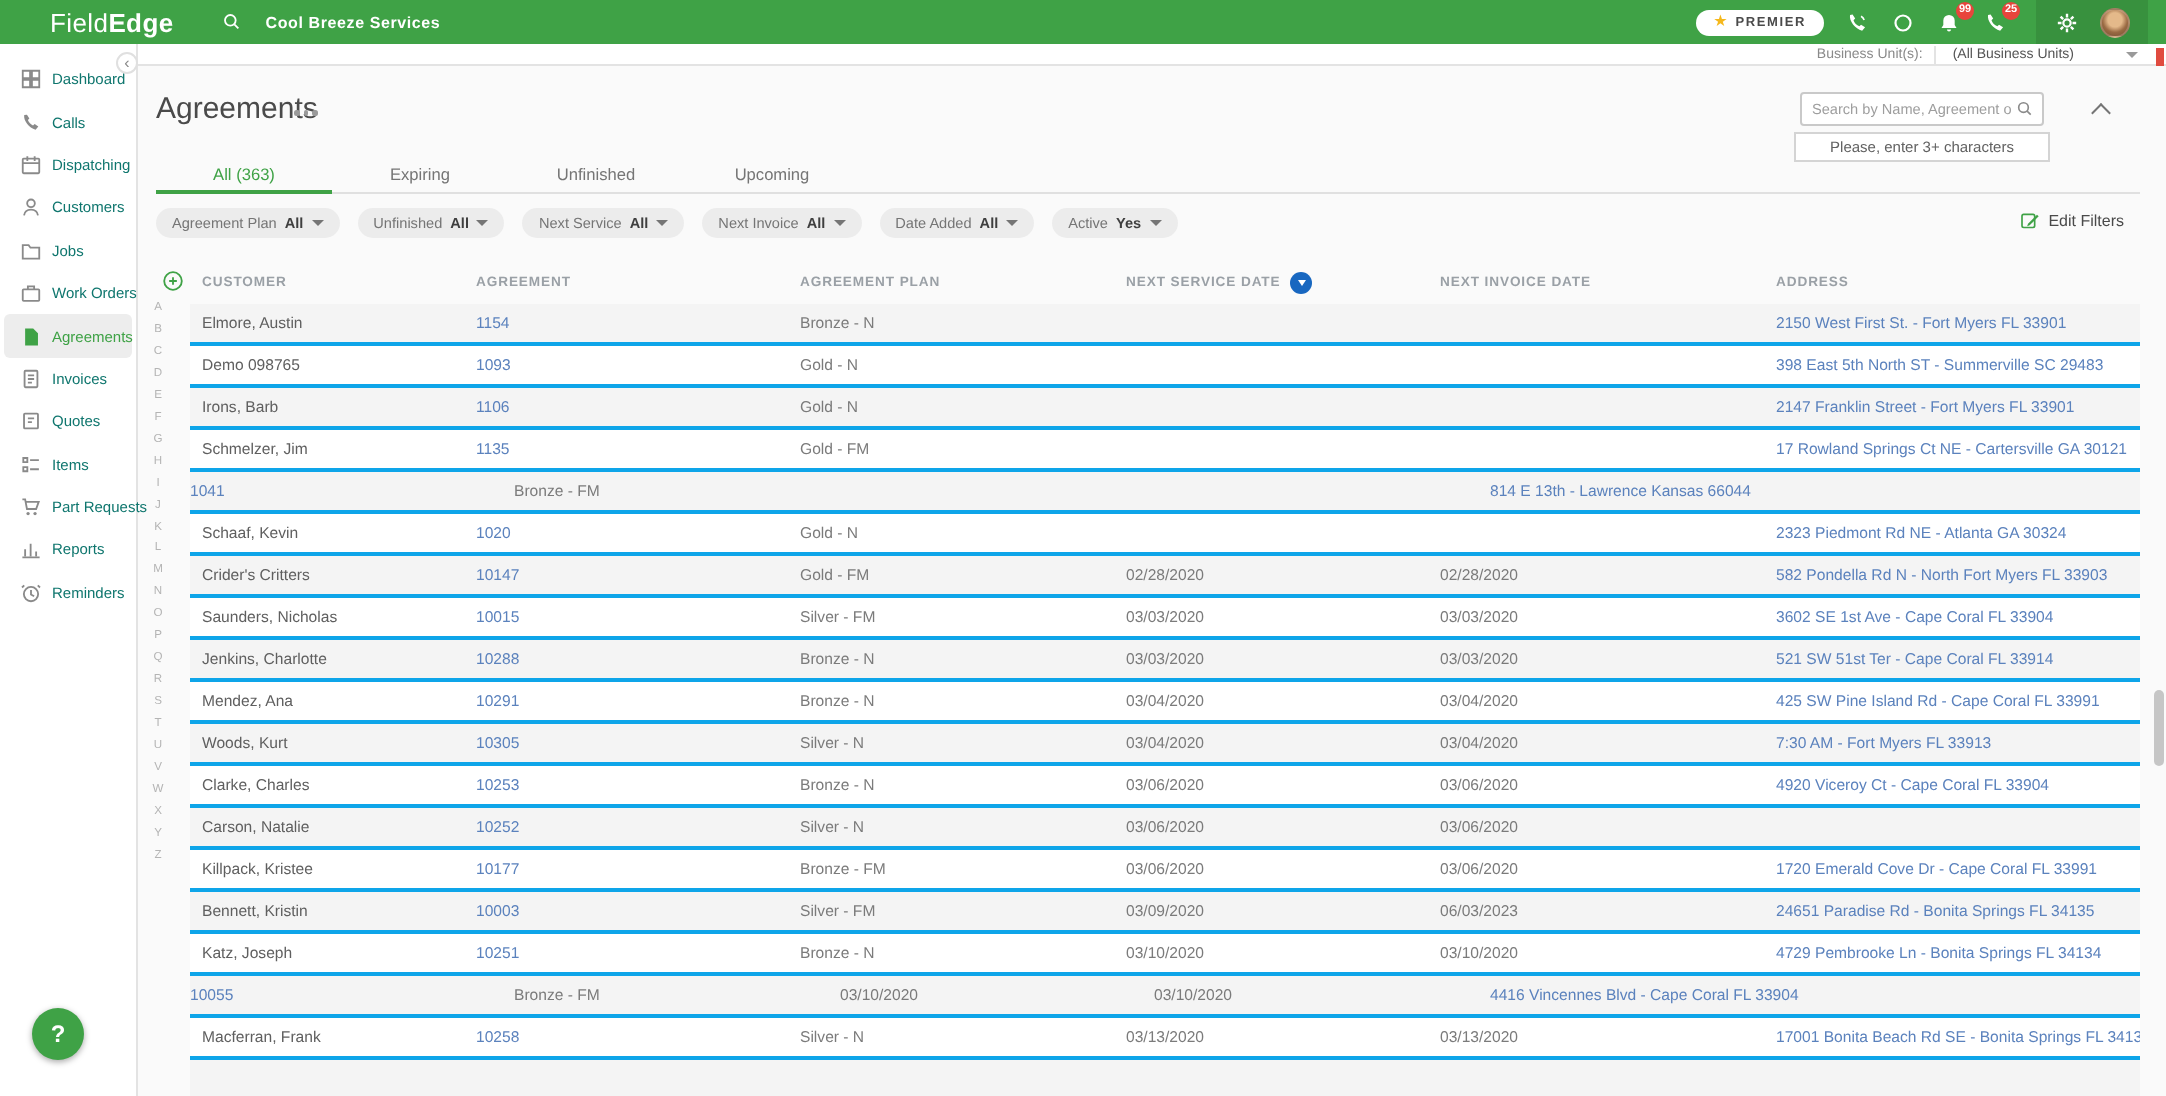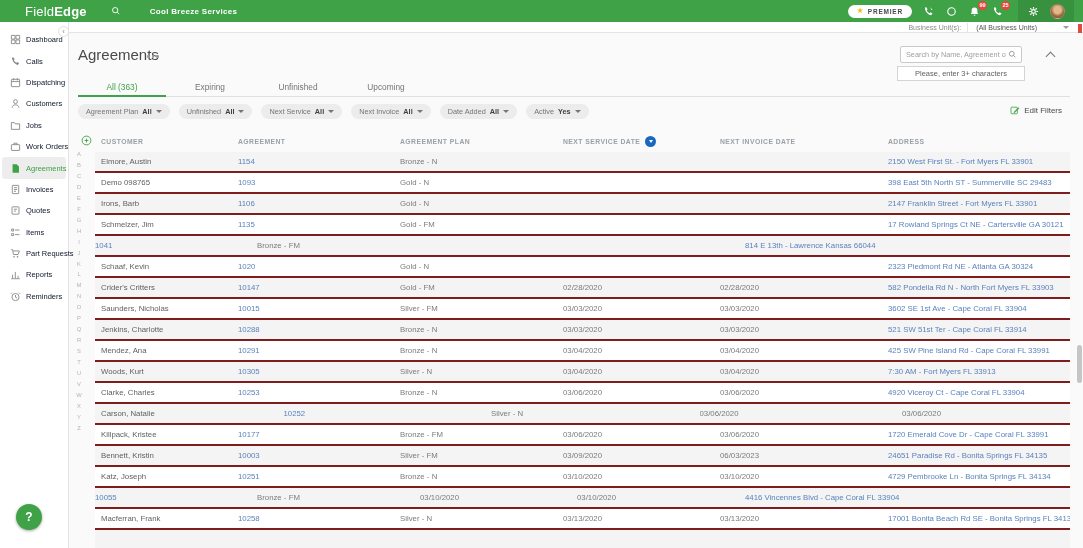--- a/index.html
+++ b/index.html
@@ -5,40 +5,40 @@
   * { margin:0; padding:0; box-sizing:border-box; }
   html,body { background:#e9e9e9; }
   body { font-family:"Liberation Sans", sans-serif; }
   .app { position:relative; width:1083px; height:548px; background:#fafafa; overflow:hidden; }
 
   
   .topbar { position:absolute; left:0; top:0; width:1083px; height:22px; background:#3fa246; display:flex; align-items:center; z-index:30; }
   .logo { margin-left:25px; color:#fff; font-size:13px; letter-spacing:.2px; }
   .logo b { font-weight:700; }
   .top-search { margin-left:24px; display:flex; align-items:center; cursor:pointer; }
-  .top-company { margin-left:29px; color:#fff; font-size:8px; font-weight:bold; letter-spacing:.3px; }
+  .top-company { margin-left:12px; color:#fff; font-size:8px; font-weight:bold; letter-spacing:.3px; }
   .top-right { position:absolute; right:0; top:0; height:22px; display:flex; align-items:center; gap:10px; padding-right:9px; }
   .premier { display:flex; align-items:center; gap:4px; background:#fff; border-radius:8px; height:13px; padding:0 9px; cursor:pointer; }
   .premier .star { color:#f5b81c; font-size:8px; line-height:1; }
   .premier .plabel { font-size:6.5px; font-weight:bold; color:#4a4a4a; letter-spacing:.8px; }
   .tico { position:relative; width:13px; height:13px; display:flex; align-items:center; justify-content:center; cursor:pointer; }
   .badge { position:absolute; top:-4px; right:-6px; background:#e8453c; color:#fff; font-size:5.5px; font-weight:bold; min-width:9px; height:9px; line-height:9px; text-align:center; border-radius:5px; padding:0 1px; }
   .top-dark { display:flex; align-items:center; gap:10px; background:rgba(0,0,0,.10); height:22px; padding:0 9px; margin-left:4px; }
   .avatar { width:15px; height:15px; border-radius:50%; background:radial-gradient(circle at 50% 38%, #e4b98a 0 34%, #9a6a43 60%, #6e4a2e 100%); border:1px solid #fff3; cursor:pointer; }
 
   
   .unit-strip { position:absolute; left:69px; top:22px; width:1014px; height:11px; background:#fff; border-bottom:1px solid #e3e3e3; display:flex; align-items:center; justify-content:flex-end; gap:6px; padding-right:14px; z-index:20; }
   .unit-label { font-size:7px; color:#8a8a8a; }
   .unit-select { display:flex; align-items:center; gap:26px; font-size:7px; color:#555; border-left:1px solid #e3e3e3; padding-left:8px; height:9px; cursor:pointer; }
   .caret-down { width:0; height:0; border-left:3px solid transparent; border-right:3px solid transparent; border-top:3px solid #9a9a9a; display:inline-block; }
   .red-marker { position:absolute; right:1px; top:24px; width:4px; height:9px; background:#e04b3f; z-index:40; }
 
   
   .sidebar { position:absolute; left:0; top:22px; width:69px; height:526px; background:#fff; border-right:1px solid #e3e3e3; z-index:10; padding-top:7px; }
-  .side-item { display:flex; align-items:center; gap:5px; height:21.4px; padding-left:8px; margin:0 2px; border-radius:3px; color:#0f172a; cursor:pointer; }
+  .side-item { display:flex; align-items:center; gap:5px; height:21.4px; padding-left:8px; margin:0 2px; border-radius:3px; color:#0f766e; cursor:pointer; }
   .side-item .side-icon { width:11px; height:11px; color:#8a8a8a; display:flex; align-items:center; }
   .side-item .side-label { font-size:7.5px; white-space:nowrap; }
   .side-item.active { background:#ededed; color:#3fa246; }
   .side-item.active .side-icon { color:#3fa246; }
   .collapse-btn { position:absolute; left:58px; top:26px; width:11px; height:11px; background:#fff; border:1px solid #e0e0e0; border-radius:50%; z-index:25; font-size:8px; line-height:9px; text-align:center; color:#8a8a8a; cursor:pointer; }
   .help-fab { position:absolute; left:16px; top:504px; width:26px; height:26px; border-radius:50%; background:#3fa246; color:#fff; font-size:12px; font-weight:bold; display:flex; align-items:center; justify-content:center; box-shadow:0 1px 3px rgba(0,0,0,.35); cursor:pointer; z-index:35; }
 
   
   .content { position:absolute; left:69px; top:33px; width:1014px; height:515px; background:#fafafa; }
   .page-title { position:absolute; left:9px; top:13px; font-size:15px; color:#4a4a4a; }
@@ -70,21 +70,21 @@
   .select-all { position:absolute; left:12px; top:4px; width:11px; height:11px; cursor:pointer; display:flex; }
   .hrow { position:absolute; left:26px; top:0; width:975px; display:flex; align-items:center; height:20px; }
   .th { font-size:6.8px; font-weight:bold; color:#9aa0a6; letter-spacing:.45px; text-transform:uppercase; display:flex; align-items:center; gap:5px; }
   .sort-badge { width:11px; height:11px; border-radius:50%; background:#1867c0; display:inline-flex; align-items:center; justify-content:center; cursor:pointer; }
   .sort-badge i { width:0; height:0; border-left:2.6px solid transparent; border-right:2.6px solid transparent; border-top:3.4px solid #fff; margin-top:1px; }
 
   .alpha-rail { position:absolute; left:5px; top:119px; width:10px; height:280px; display:flex; flex-direction:column; justify-content:space-between; align-items:center; }
   .alpha-rail span { font-size:5.8px; color:#b4b4b4; line-height:1; cursor:pointer; }
 
   .rows { position:absolute; left:26px; top:119px; width:975px; }
-  .trow { display:flex; height:21px; border-bottom:2px solid #7f1d1d; background:#fff;justify-content:space-between; }
+  .trow { display:flex; height:21px; border-bottom:2px solid #0ea5e9; background:#fff; }
   .trow.odd { background:#f4f4f4; }
   .td { font-size:7.8px; display:flex; align-items:center; overflow:hidden; white-space:nowrap; }
   .c1 { width:143px; padding-left:6px; }
   .c2 { width:162px; }
   .c3 { width:163px; }
   .c4 { width:157px; }
   .c5 { width:168px; }
   .c6 { flex:1; }
   .cust { color:#5f5f5f; }
   .plan, .date { color:#7b7b7b; }

